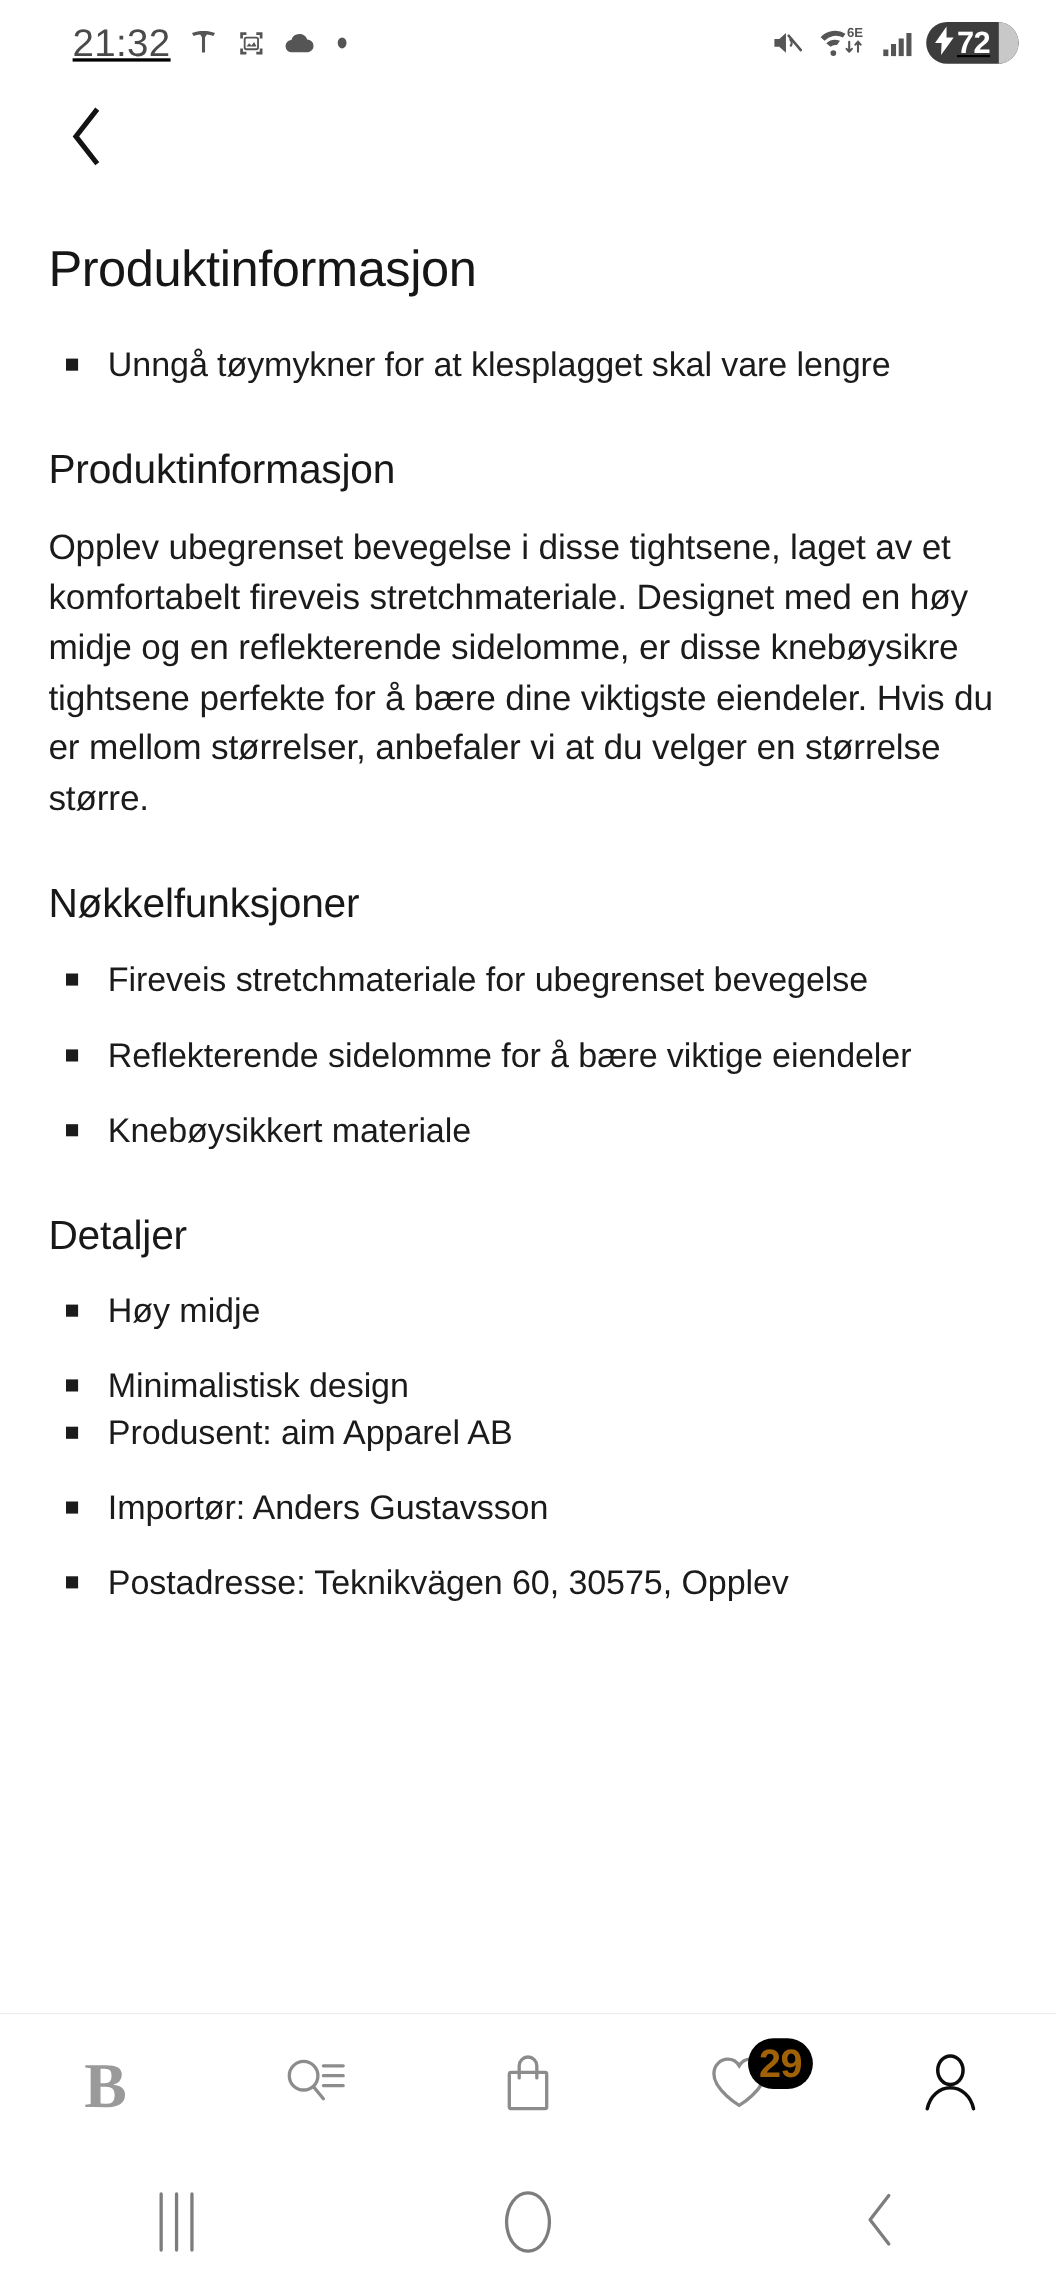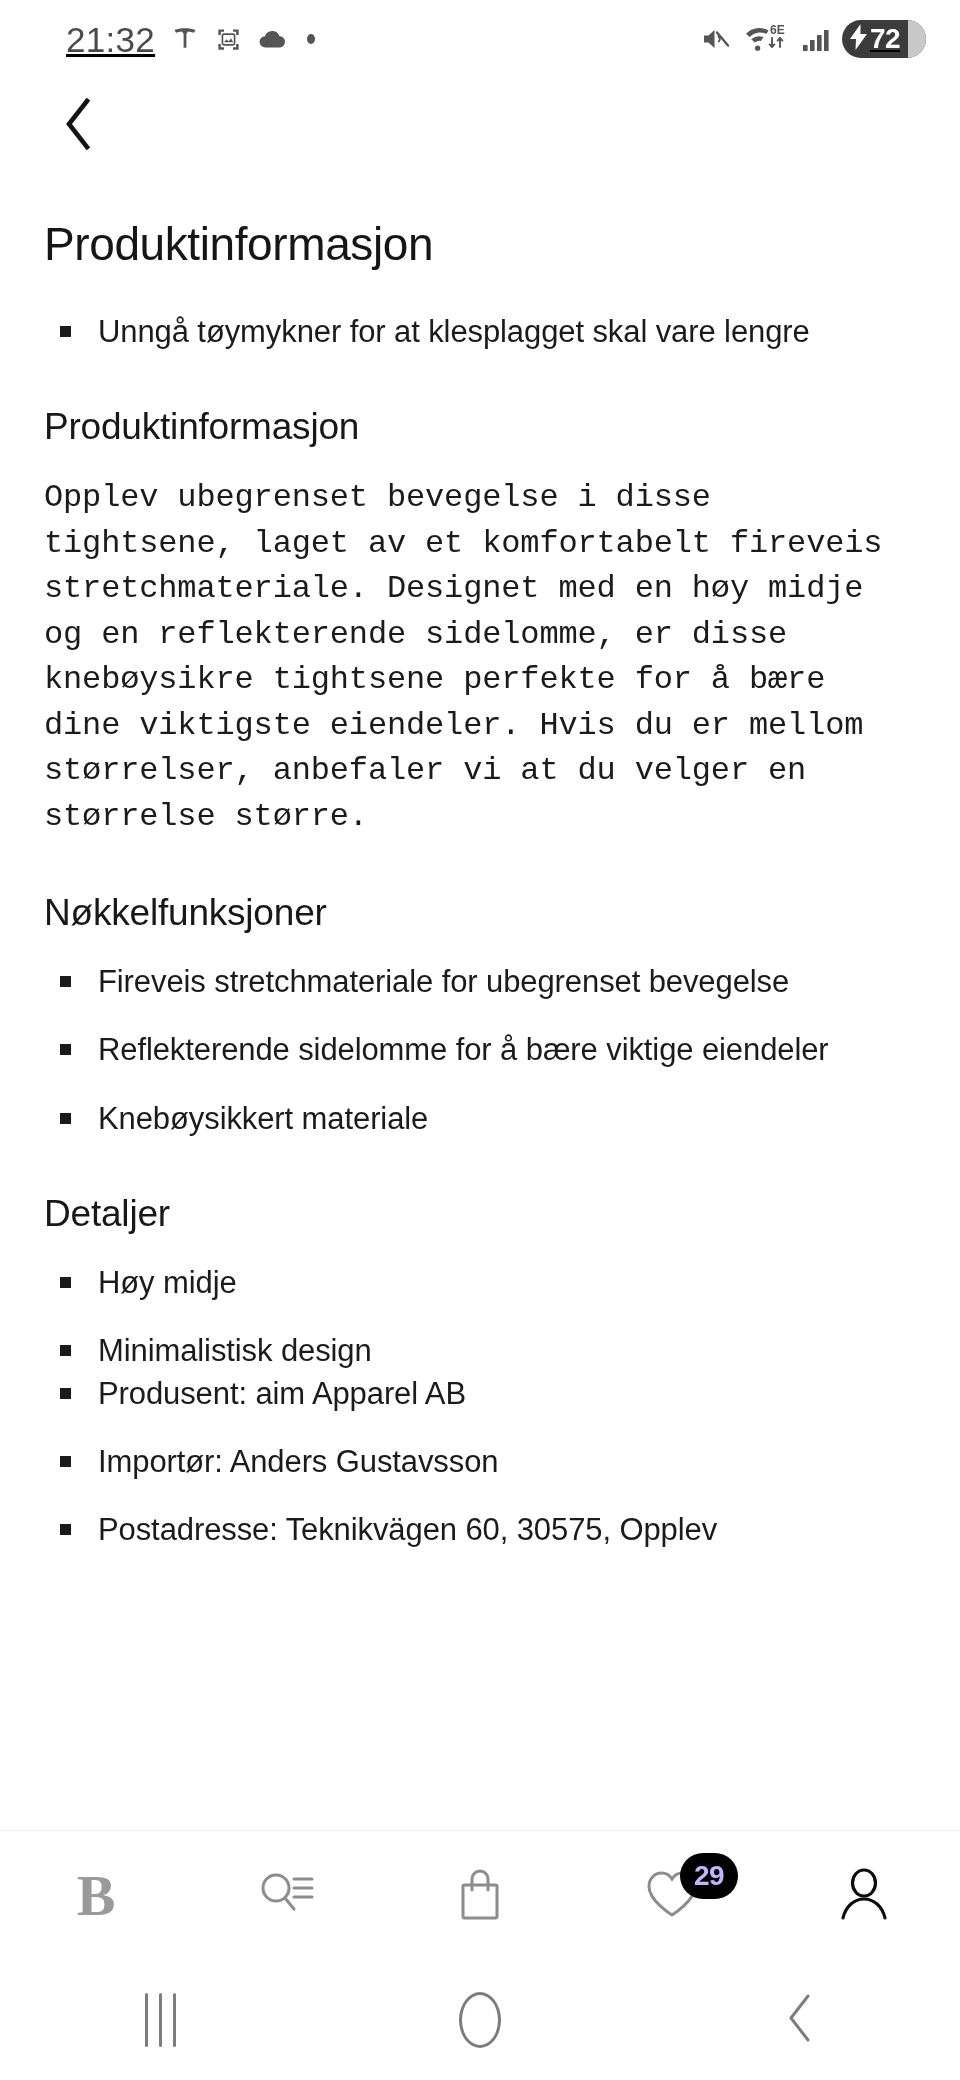--- a/index.html
+++ b/index.html
@@ -94,21 +94,20 @@
     left:16px; top:15px;
     width:11px; height:11px;
     background:#1b1b1b;
   }
   p.body-text {
     font-size:32px; font-weight:400; color:#1b1b1b;
     line-height:1.42;
     letter-spacing:-0.15px;
     margin:0;
     max-width:880px;
-    font-family:Liberation Mono, monospace;
   }
   .tight-list li { margin-bottom:26px; }
 
   
   .app-bottom-bar {
     position:absolute; left:0; right:0; bottom:120px;
     height:130px;
     background:#ffffff;
     border-top:1px solid #ececec;
     display:flex; align-items:center;
@@ -124,21 +123,21 @@
   .brand-b {
     font-family:"Liberation Serif", serif;
     font-size:58px; font-weight:700; color:#9a9a9a;
     line-height:1;
   }
   .tab-badge {
     position:absolute;
     top:22px; left:calc(50% + 8px);
     min-width:58px; height:46px;
     background:#000000; border-radius:23px;
-    color:#c4b5fd; font-size:28px; font-weight:700;
+    color:#a16207; font-size:36px; font-weight:700;
     display:flex; align-items:center; justify-content:center;
     padding:0 10px;
     letter-spacing:-0.5px;
     z-index:3;
   }
 
   
   .sys-nav {
     position:absolute; left:0; right:0; bottom:0;
     height:120px; background:#ffffff;

